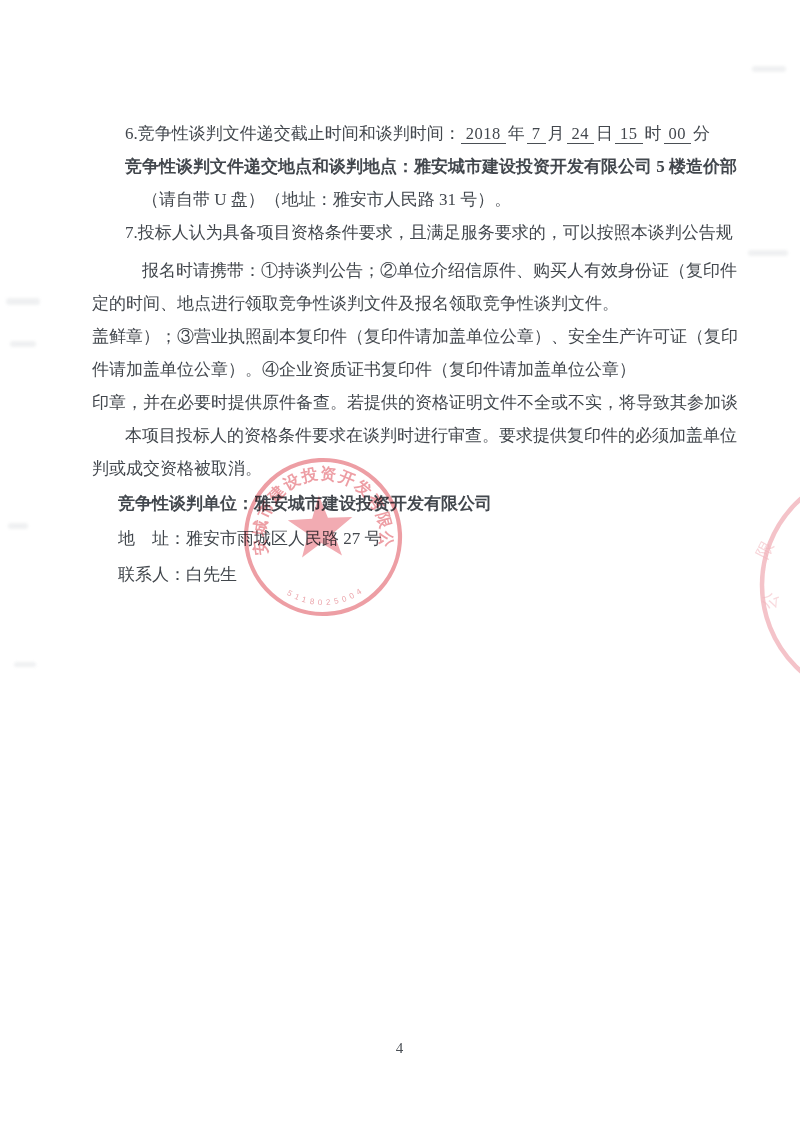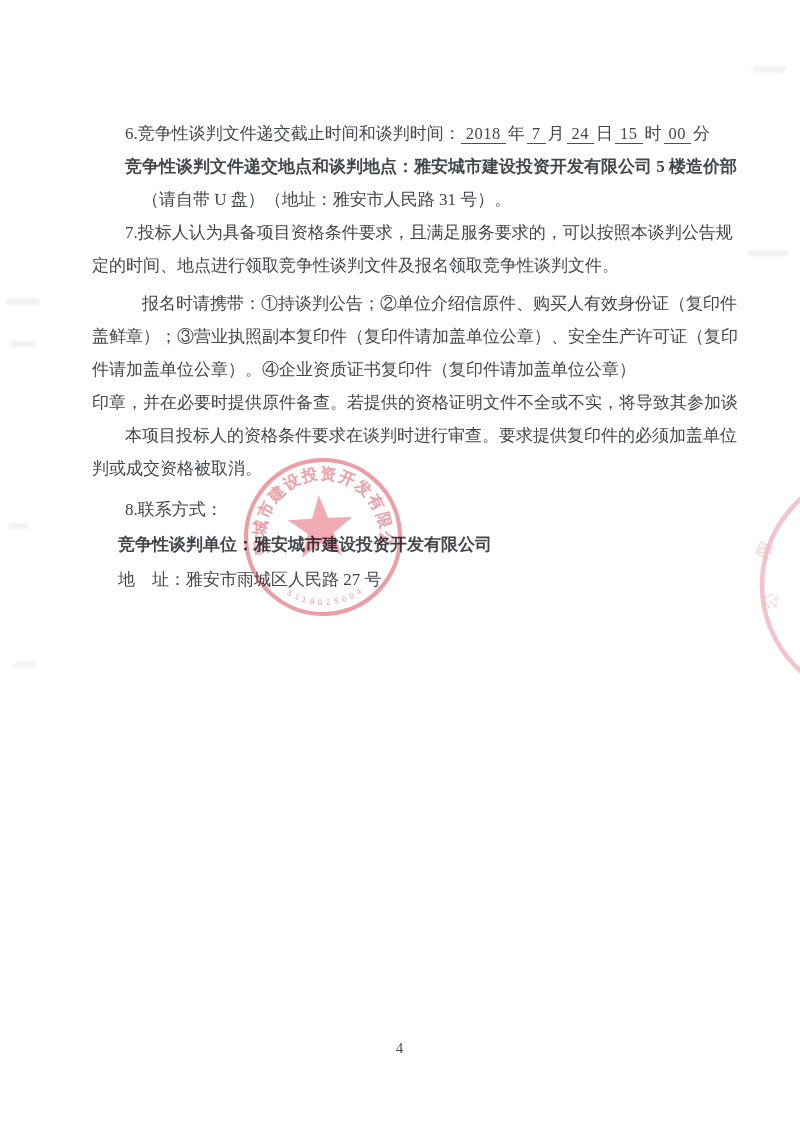--- a/index.html
+++ b/index.html
@@ -49,37 +49,37 @@
 
 <div class="doc">
 
   <div class="ln ind-a"><span>6.竞争性谈判文件递交截止时间和谈判时间：</span><span class="u num">2018</span><span class="unit">年</span><span class="u num">7</span><span class="unit">月</span><span class="u num">24</span><span class="unit">日</span><span class="u num">15</span><span class="unit">时</span><span class="u num">00</span><span class="unit">分</span></div>
 
 
   <div class="ln ind-a b">竞争性谈判文件递交地点和谈判地点：雅安城市建设投资开发有限公司 5 楼造价部</div>
   <div class="ln ind-b">（请自带 U 盘）（地址：雅安市人民路 31 号）。</div>
 
   <div class="ln ind-a">7.投标人认为具备项目资格条件要求，且满足服务要求的，可以按照本谈判公告规</div>
+  <div class="ln ind-b mt5">报名时请携带：①持谈判公告；②单位介绍信原件、购买人有效身份证（复印件</div>
+
   <div class="ln">定的时间、地点进行领取竞争性谈判文件及报名领取竞争性谈判文件。</div>
-
-  <div class="ln ind-b mt5">报名时请携带：①持谈判公告；②单位介绍信原件、购买人有效身份证（复印件</div>
   <div class="ln">盖鲜章）；③营业执照副本复印件（复印件请加盖单位公章）、安全生产许可证（复印</div>
   <div class="ln">件请加盖单位公章）。④企业资质证书复印件（复印件请加盖单位公章）</div>
 
   <div class="ln">印章，并在必要时提供原件备查。若提供的资格证明文件不全或不实，将导致其参加谈</div>
   <div class="ln ind-a">本项目投标人的资格条件要求在谈判时进行审查。要求提供复印件的必须加盖单位</div>
   <div class="ln">判或成交资格被取消。</div>
 
-  <div class="ln ind-a mt8">8.联系方式：</div>
 
   <div class="ln ind-c b mt2"><span>竞争性谈判单位：</span><span>雅安城市建设投资开发有限公司</span></div>
 
   <div class="ln ind-c mt2">地　址：雅安市雨城区人民路 27 号</div>
 
 
+  <div class="ln ind-c mt3">联系人：白先生</div>
 
 </div>
 
 <svg class="seal" viewBox="0 0 222 222" aria-hidden="true">
   <circle cx="111" cy="111" r="77" fill="none" stroke="#e9878f" stroke-width="4.2" stroke-opacity="0.88"></circle>
   <path id="arcA" d="M 57.2 132.7 A 58 58 0 1 1 164.8 132.7" fill="none"></path>
   <path id="arcB" d="M 72 166.7 A 68 68 0 0 0 150 166.7" fill="none"></path>
   <polygon points="109,69 101.1,92.1 76.7,92.5 96.2,107.2 89,130.5 109,116.8 129,130.5 121.8,107.2 141.3,92.5 116.9,92.1" fill="#ee9aa2" fill-opacity="0.9"></polygon>
   <text font-size="16" letter-spacing="1.5" fill="#ea8d95" fill-opacity="0.92" font-weight="700" font-family="'Liberation Serif','DejaVu Serif',serif">
     <textPath href="#arcA" startOffset="50%" text-anchor="middle">雅安城市建设投资开发有限公司</textPath>

